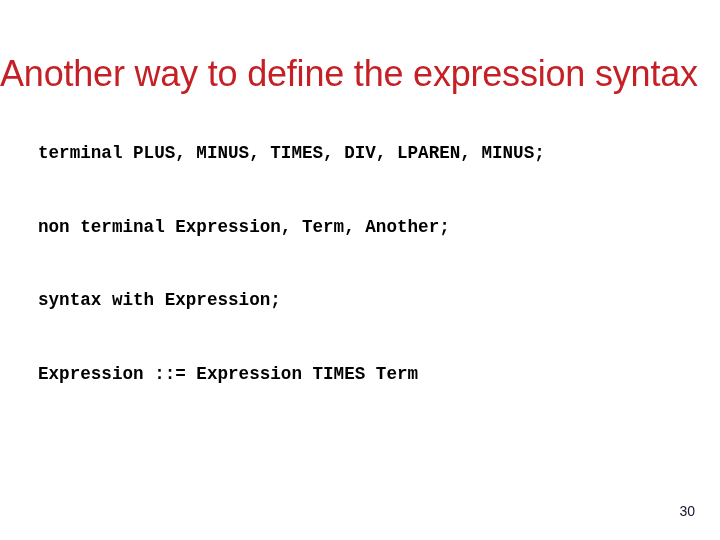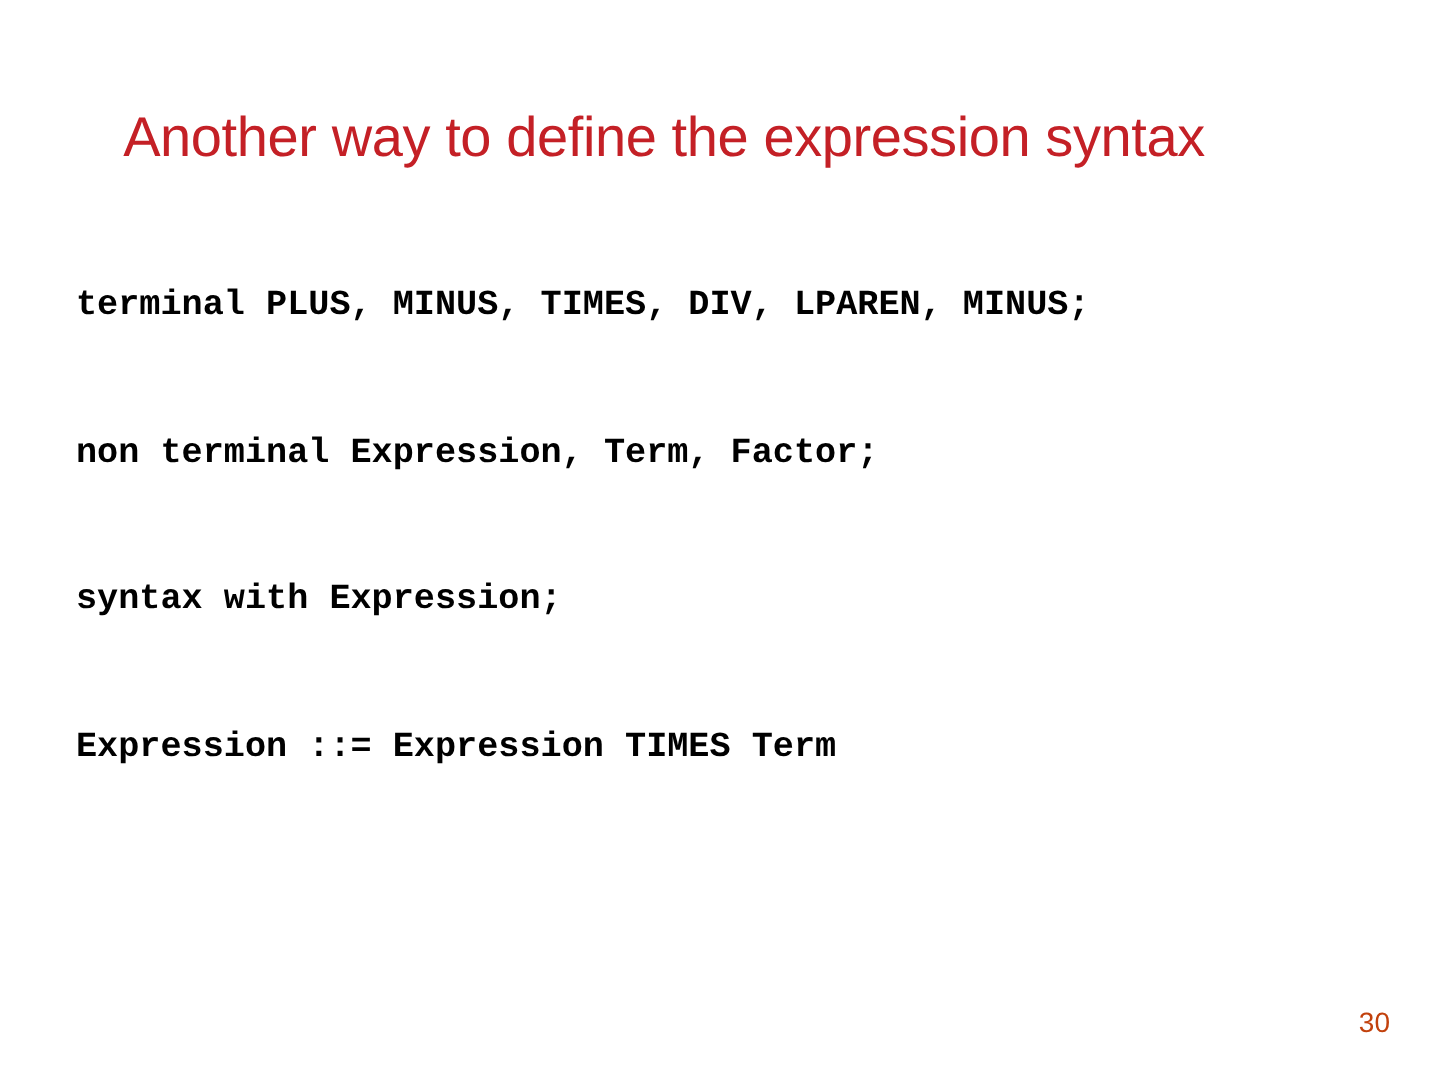--- a/index.html
+++ b/index.html
@@ -21,21 +21,21 @@
     box-sizing: border-box;
   }
   .slide-title {
     position: absolute;
     left: 0;
     top: 33px;
     width: 664px;
     text-align: center;
     color: #C42026;
     font-family: "Liberation Sans", sans-serif;
-    font-size: 28px;
+    font-size: 36px;
     font-weight: normal;
     letter-spacing: -0.2px;
     line-height: 34px;
     white-space: pre;
   }
   .code-block {
     position: absolute;
     left: 38px;
     top: 92px;
     width: 660px;
@@ -51,35 +51,35 @@
     white-space: pre;
     height: 24.5px;
   }
   .page-number {
     position: absolute;
     right: 25px;
     top: 503px;
     font-family: "Liberation Sans", sans-serif;
     font-size: 14px;
     font-weight: normal;
-    color: #c2410c;
+    color: #0f172a;
     text-align: right;
     white-space: pre;
   }
 </style>
 </head>
 <body>
 
 <div class="slide">
 
   <h1 class="slide-title">Another way to define the expression syntax</h1>
 
   <div class="code-block">
     <div class="code-line">terminal PLUS, MINUS, TIMES, DIV, LPAREN, MINUS;</div>
-    <div class="code-line">non terminal Expression, Term, Factor;</div>
+    <div class="code-line">non terminal Expression, Term, Another;</div>
     <div class="code-line">syntax with Expression;</div>
     <div class="code-line">Expression ::= Expression TIMES Term</div>
     
     
     
     
     
     
     
     

